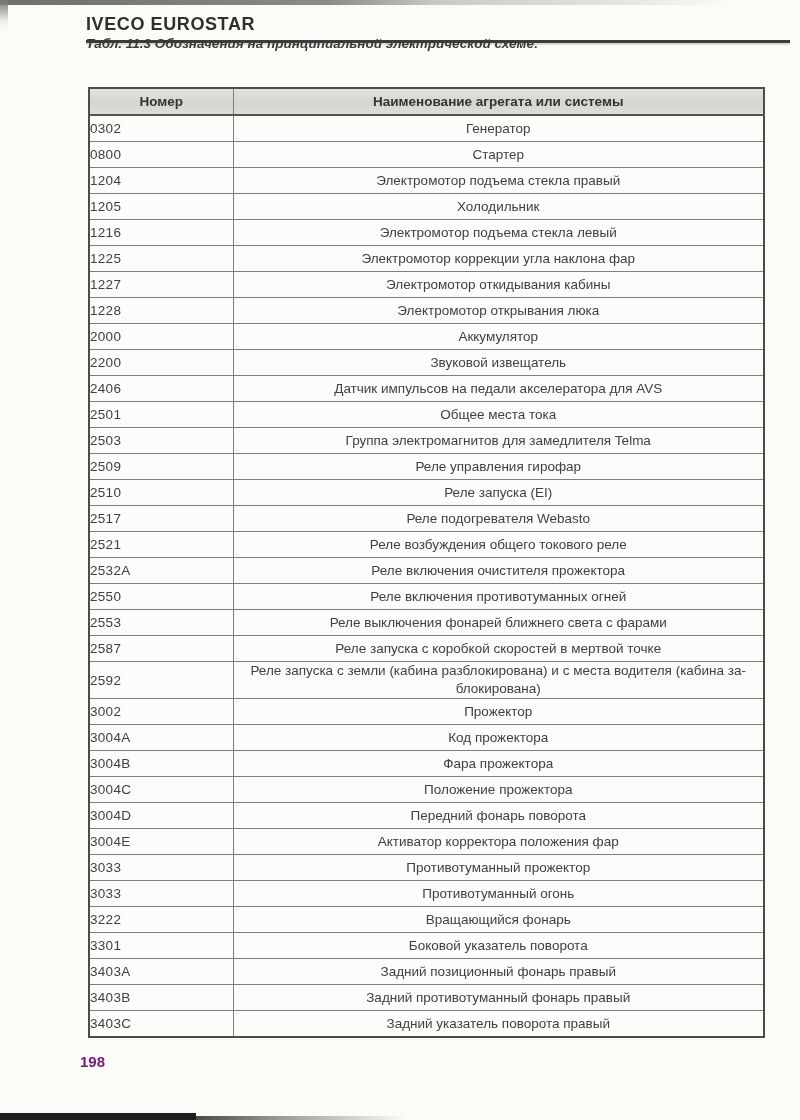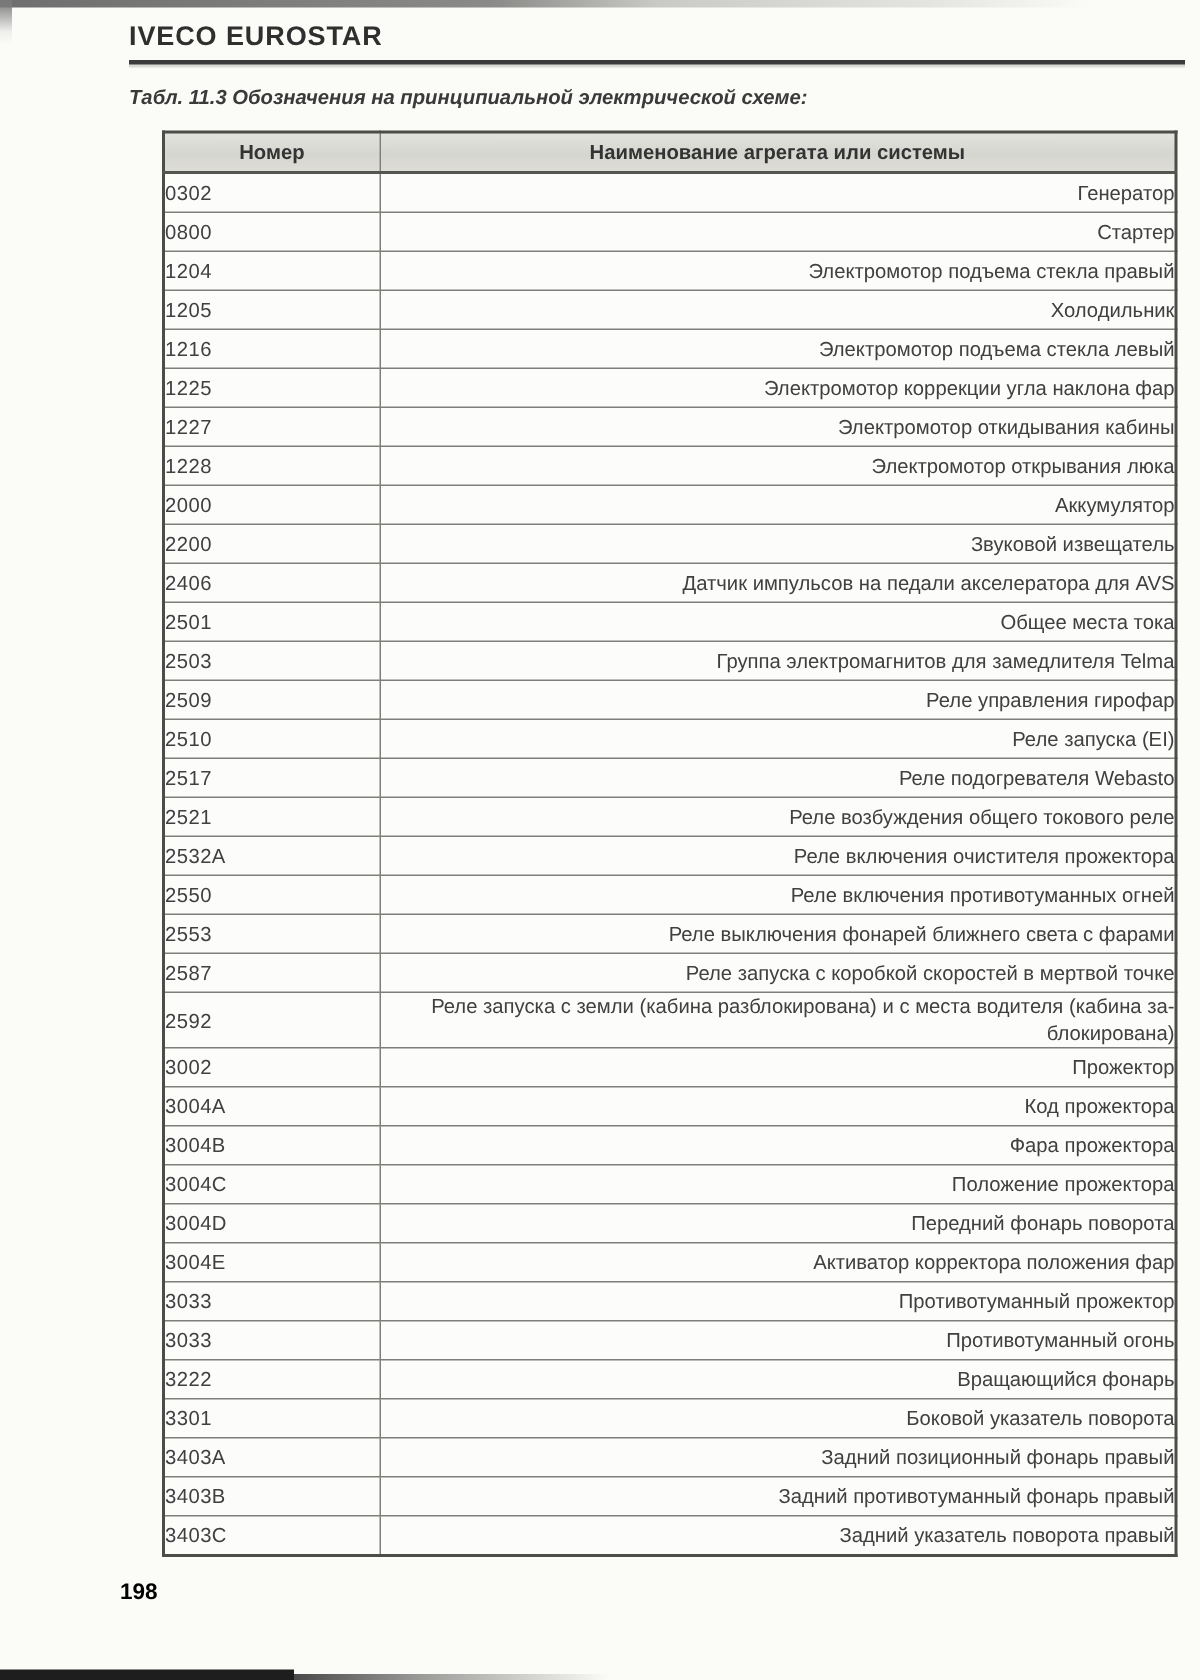--- a/index.html
+++ b/index.html
@@ -66,21 +66,21 @@
     margin: 0 0 5px 0;
   }
   .title-rule {
     height: 3px;
     background: #3c3c3c;
     width: 704px;
     box-shadow: 0 2px 0 rgba(120,120,120,0.25);
   }
   .table-caption {
     position: absolute;
-    top: 57px; left: 86px;
+    top: 36px; left: 86px;
     font-size: 13.5px;
     font-weight: bold;
     font-style: italic;
     color: #3a3a3a;
   }
 
   table.ref-table {
     position: absolute;
     top: 87px; left: 88px;
     width: 677px;
@@ -90,48 +90,47 @@
     color: #404040;
   }
   table.ref-table col.col-num { width: 144px; }
   table.ref-table th, table.ref-table td {
     border: 1px solid #7e7e7a;
     padding: 0;
     vertical-align: middle;
   }
   table.ref-table {
     border: 2px solid #4c4c48;
-    margin-left: 20px;
   }
   table.ref-table thead th {
     height: 25px;
     font-size: 13.5px;
     font-weight: bold;
     color: #333;
     background: linear-gradient(to bottom, #e3e3de 0%, #d6d6d1 55%, #dddcd7 100%);
     border-bottom: 2px solid #55554f;
     text-align: center;
   }
   table.ref-table td { height: 25px; background: #fcfcfa; }
   td.cell-num {
     text-align: left;
     letter-spacing: 0.3px;
   }
   td.cell-name {
-    text-align: right;
+    text-align: center;
     padding: 2px 8px 2px 9px;
     white-space: pre-line;
     line-height: 18px;
   }
   .page-number {
     position: absolute;
     left: 80px; top: 1053px;
     font-size: 15px;
     font-weight: bold;
-    color: #000000;
+    color: #701a75;
   }
 </style>
 </head>
 <body>
 
 <div class="page">
 
   <div class="scan-top-strip"></div>
   <div class="scan-left-smudge"></div>
   <div class="scan-smudge"></div>

